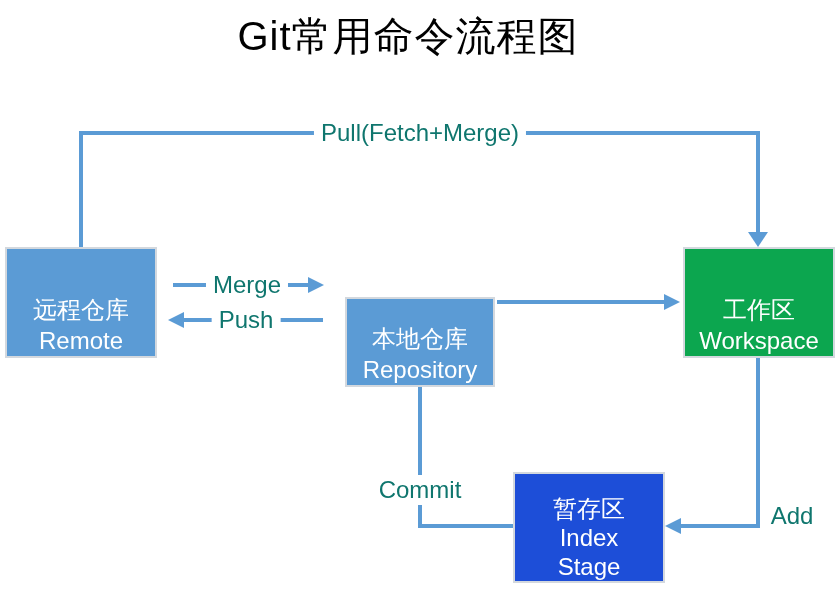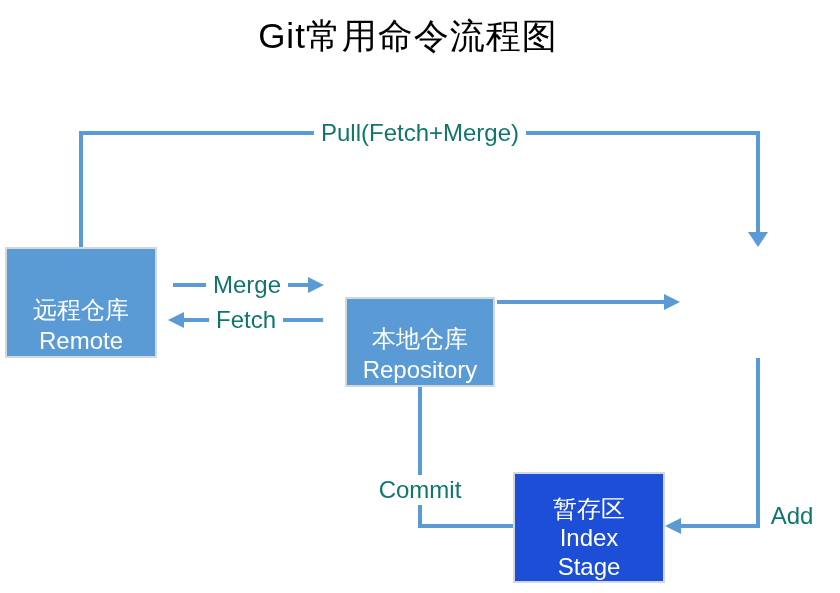--- a/index.html
+++ b/index.html
@@ -10,21 +10,21 @@
     background: #ffffff;
     font-family: "Liberation Sans", "DejaVu Sans", sans-serif;
     overflow: hidden;
   }
   .title {
     position: absolute;
     left: 0;
     top: 12px;
     width: 816px;
     text-align: center;
-    font-size: 35px;
+    font-size: 40px;
     line-height: 48px;
     color: #000000;
     letter-spacing: 1px;
   }
   .node {
     position: absolute;
     display: flex;
     flex-direction: column;
     align-items: center;
     justify-content: flex-end;
@@ -120,34 +120,38 @@
   <div class="line" id="commit-vline"></div>
   <div class="line" id="commit-hline"></div>
   <div class="arrow arrow-up" id="commit-arrow"></div>
 
   <div class="line" id="add-vline"></div>
   <div class="line" id="add-hline"></div>
   <div class="arrow arrow-left" id="add-arrow"></div>
 
   <span class="edge-label" id="label-pull">Pull(Fetch+Merge)</span>
   <span class="edge-label" id="label-clone">Merge</span>
-  <span class="edge-label" id="label-push">Fetch</span>
+  <span class="edge-label" id="label-push">Push</span>
   <span class="edge-label" id="label-commit">Commit</span>
   <span class="edge-label" id="label-add">Add</span>
 
   <div class="node node-blue" id="node-remote">
     <span>远程仓库</span>
     <span>Remote</span>
   </div>
 
   <div class="node node-blue" id="node-repository">
     <span>本地仓库</span>
     <span>Repository</span>
   </div>
 
+  <div class="node node-green" id="node-workspace">
+    <span>工作区</span>
+    <span>Workspace</span>
+  </div>
 
   <div class="node node-red" id="node-index">
     <span>暂存区</span>
     <span>Index</span>
     <span>Stage</span>
   </div>
 
 </div>
 
 </body></html>

